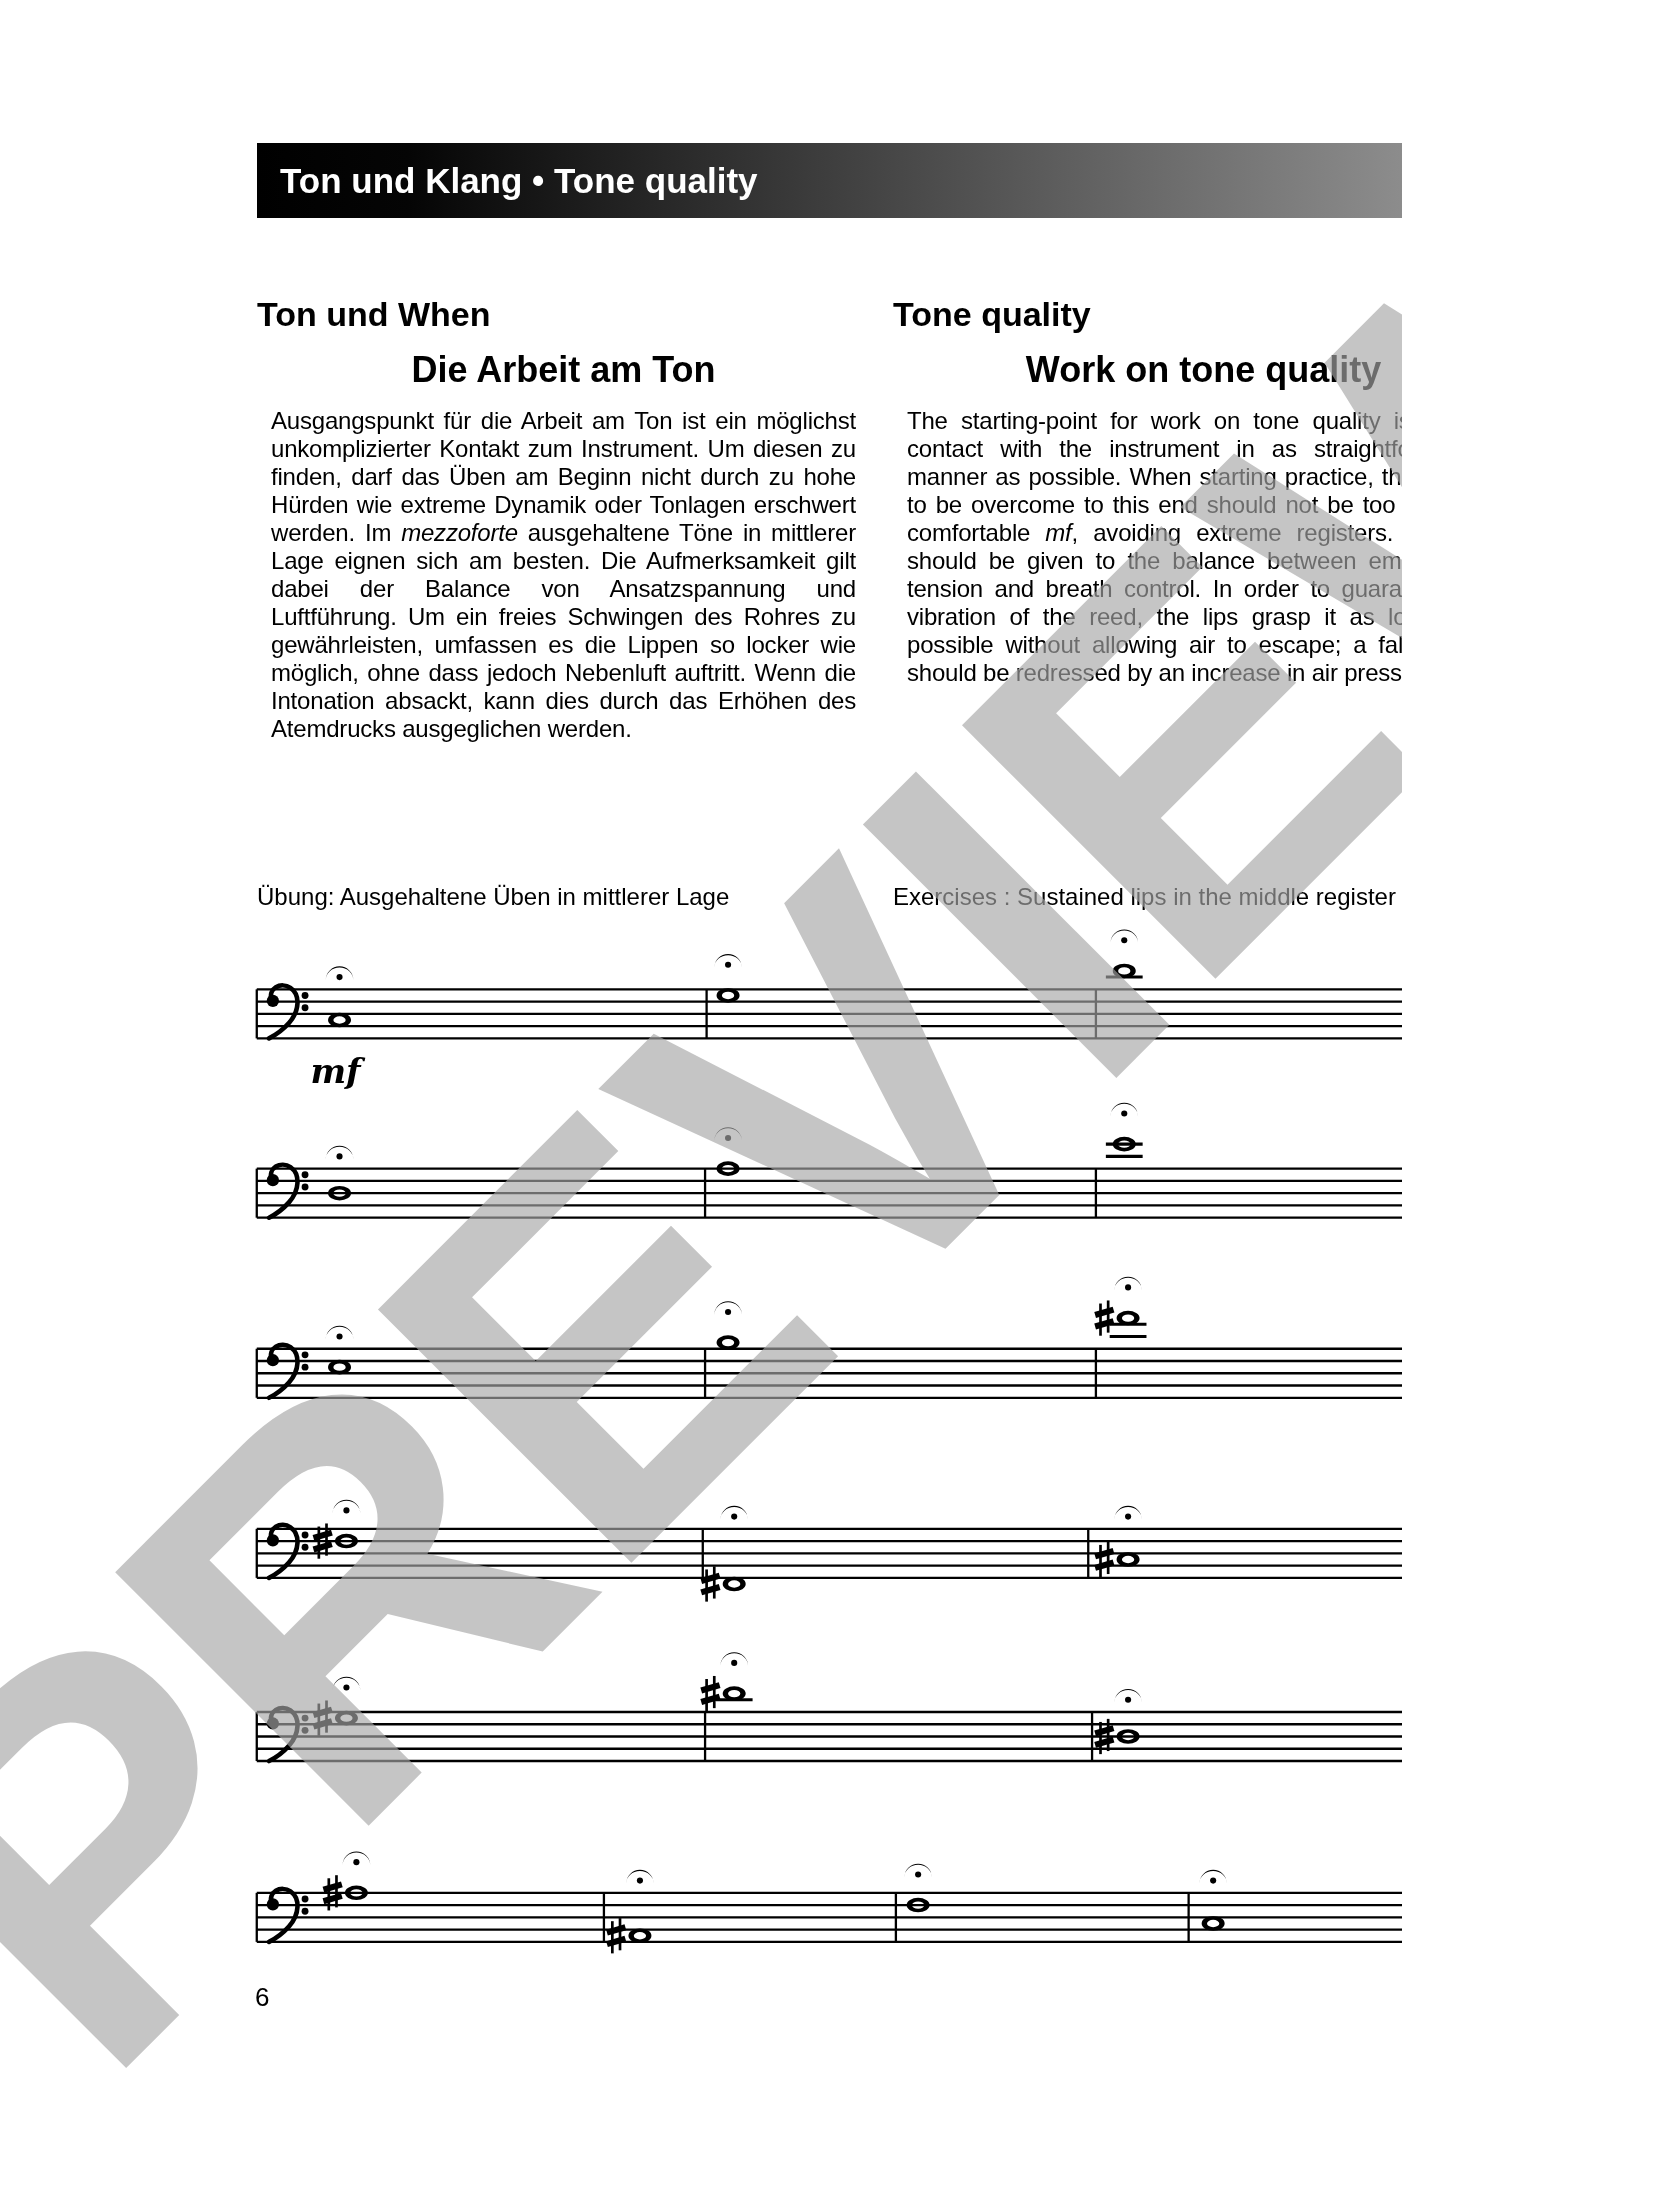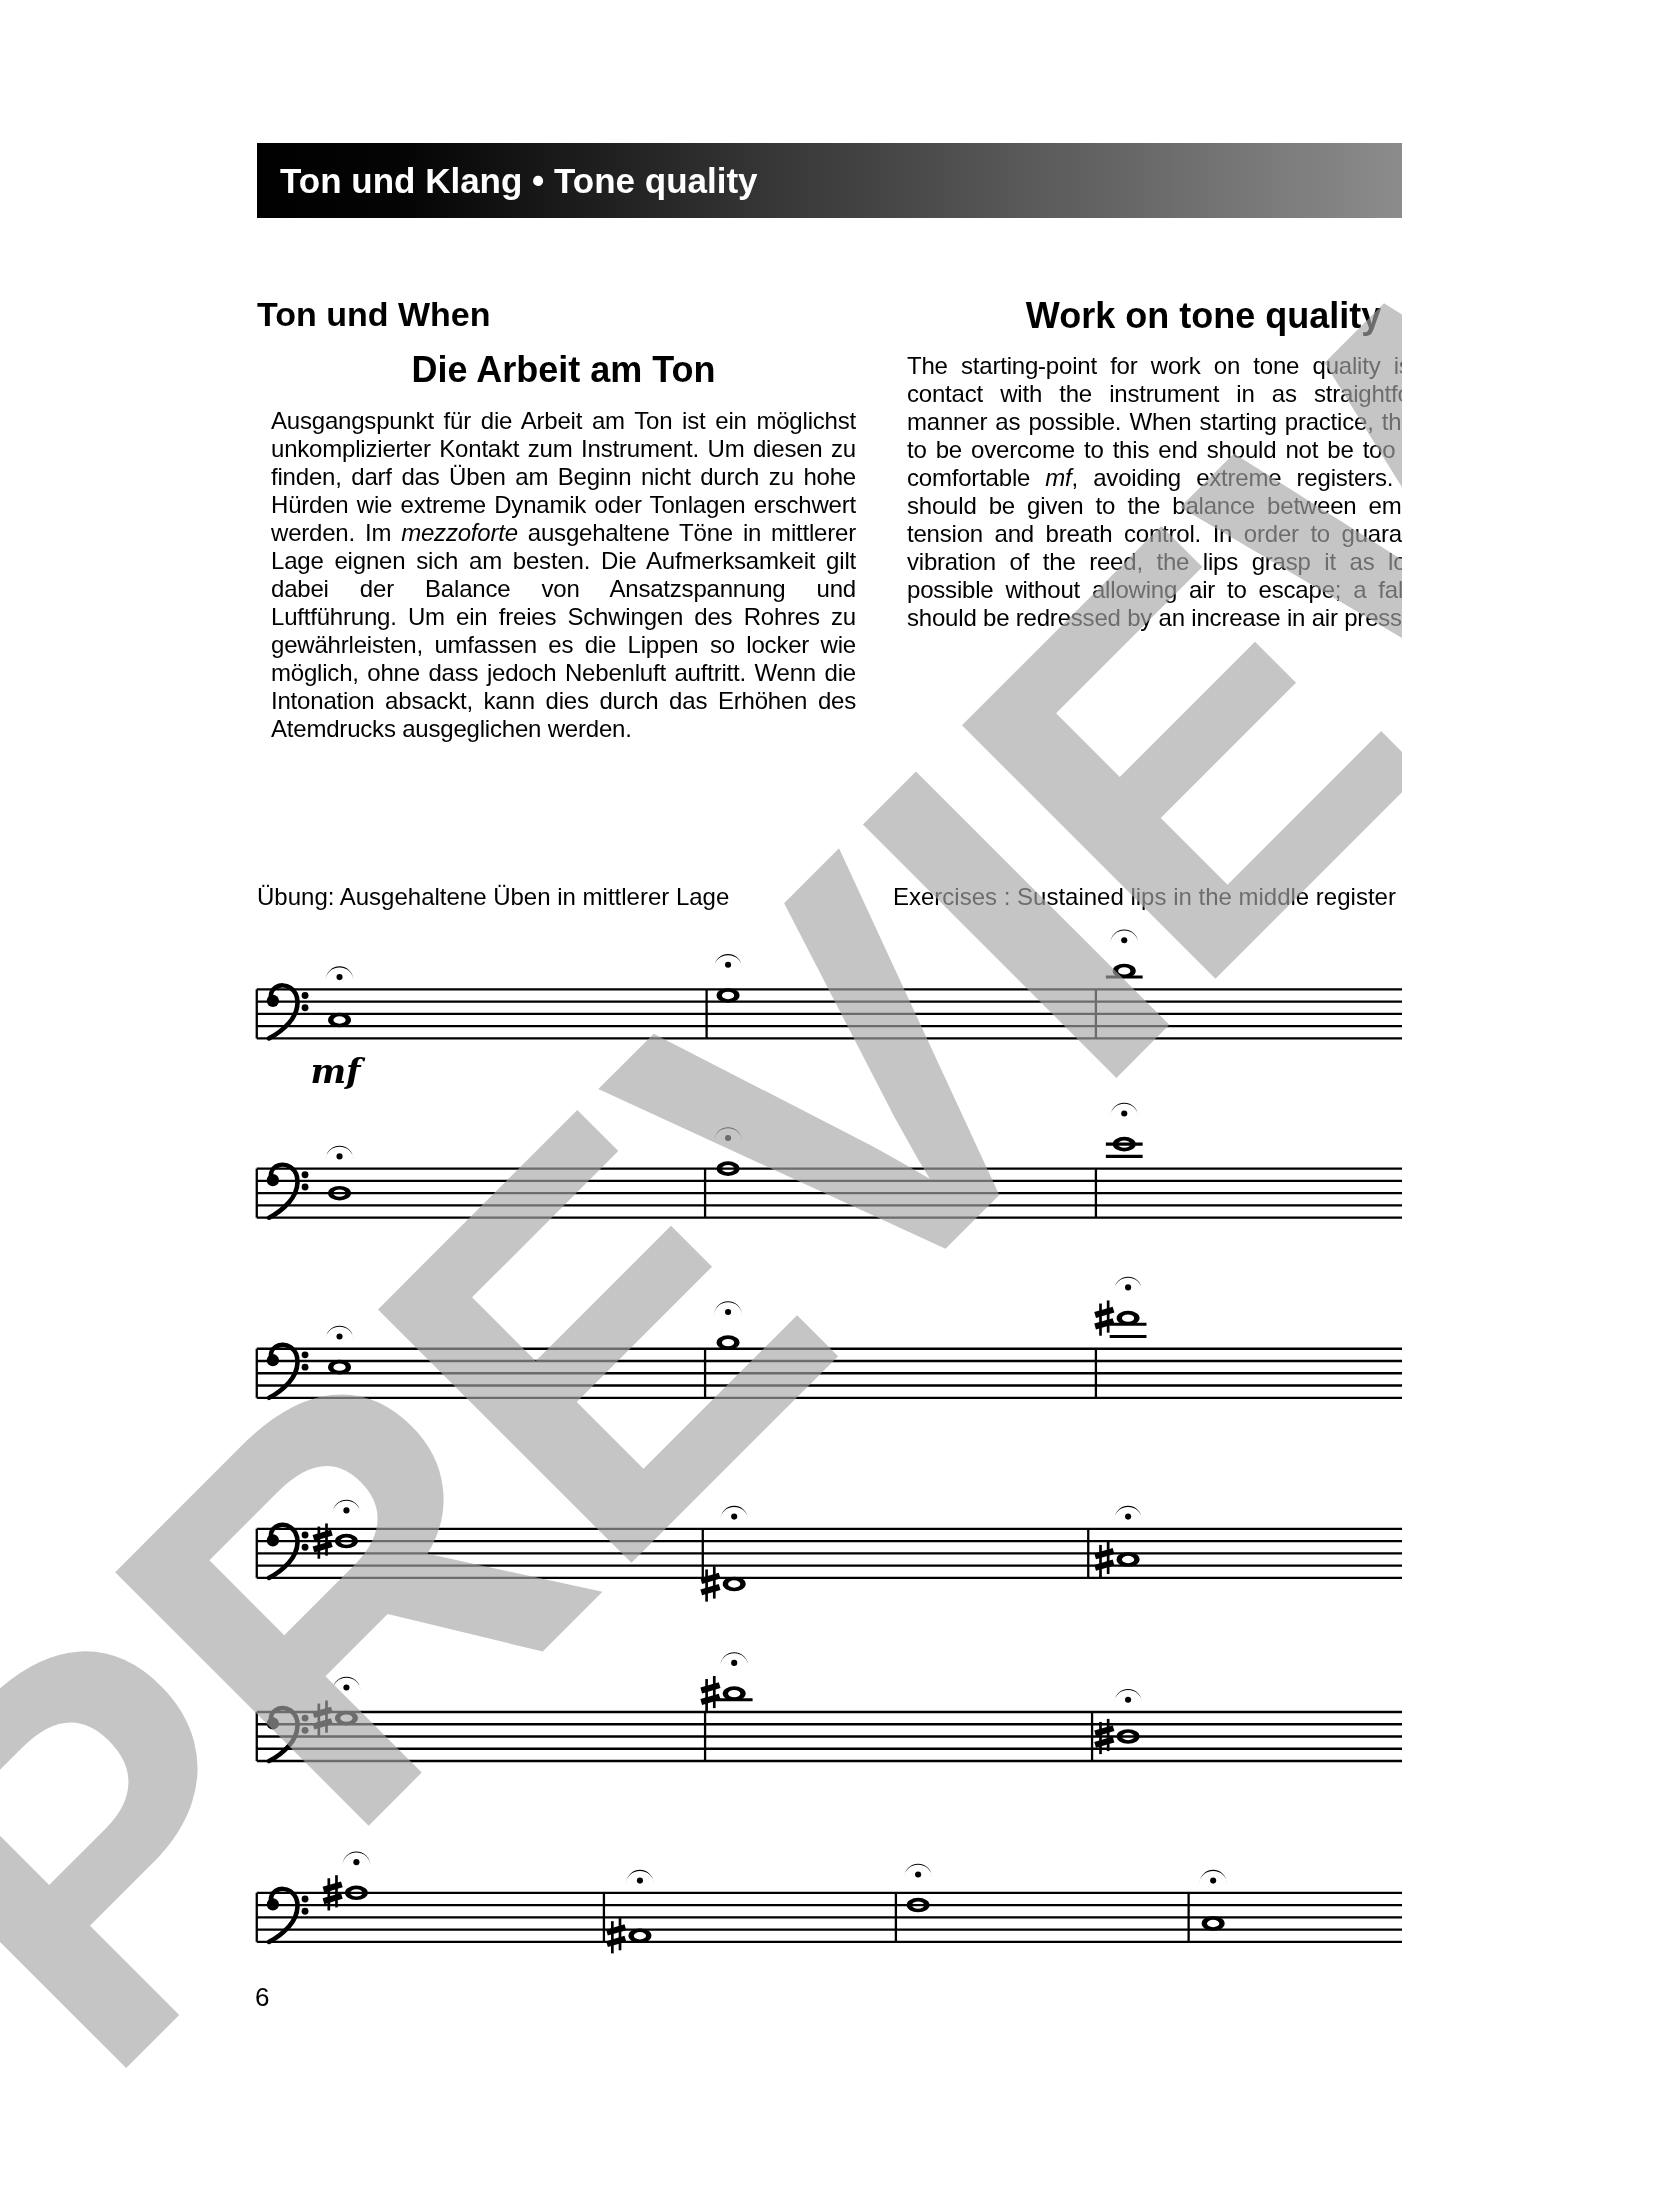--- a/index.html
+++ b/index.html
@@ -36,20 +36,21 @@
     <h1>Ton und Klang • Tone quality</h1>
   </div>
 
   <div class="col col-de">
     <h2>Ton und When</h2>
     <h3>Die Arbeit am Ton</h3>
     <p><span>Ausgangspunkt für die Arbeit am Ton ist ein möglichst unkomplizierter Kontakt zum Instrument. Um diesen zu finden, darf das Üben am Beginn nicht durch zu hohe Hürden wie extreme Dynamik oder Tonlagen erschwert werden. Im </span><span class="em">mezzoforte</span><span> ausgehaltene Töne in mittlerer Lage eignen sich am besten. Die Aufmerksamkeit gilt dabei der Balance von Ansatzspannung und Luftführung. Um ein freies Schwingen des Rohres zu gewährleisten, umfassen es die Lippen so locker wie möglich, ohne dass jedoch Nebenluft auftritt. Wenn die Intonation absackt, kann dies durch das Erhöhen des Atemdrucks ausgeglichen werden.</span></p>
   </div>
 
   <div class="col col-en">
+    <h2>Tone quality</h2>
     <h3>Work on tone quality</h3>
     <p><span>The starting-point for work on tone quality is making contact with the instrument in as straightforward a manner as possible. When starting practice, the hurdles to be overcome to this end should not be too high at a comfortable </span><span class="em">mf</span><span>, avoiding extreme registers. Attention should be given to the balance between embouchure tension and breath control. In order to guarantee free vibration of the reed, the lips grasp it as loosely as possible without allowing air to escape; a fall in pitch should be redressed by an increase in air pressure.</span></p>
   </div>
 
   <div class="exercise de">Übung: Ausgehaltene Üben in mittlerer Lage</div>
   <div class="exercise en">Exercises : Sustained lips in the middle register</div>
 
   <svg id="music-svg" viewBox="0 0 2183 2863">
       <g>
         <line x1="335" x2="1943" y1="1291" y2="1291" stroke="#000" stroke-width="3"></line>

